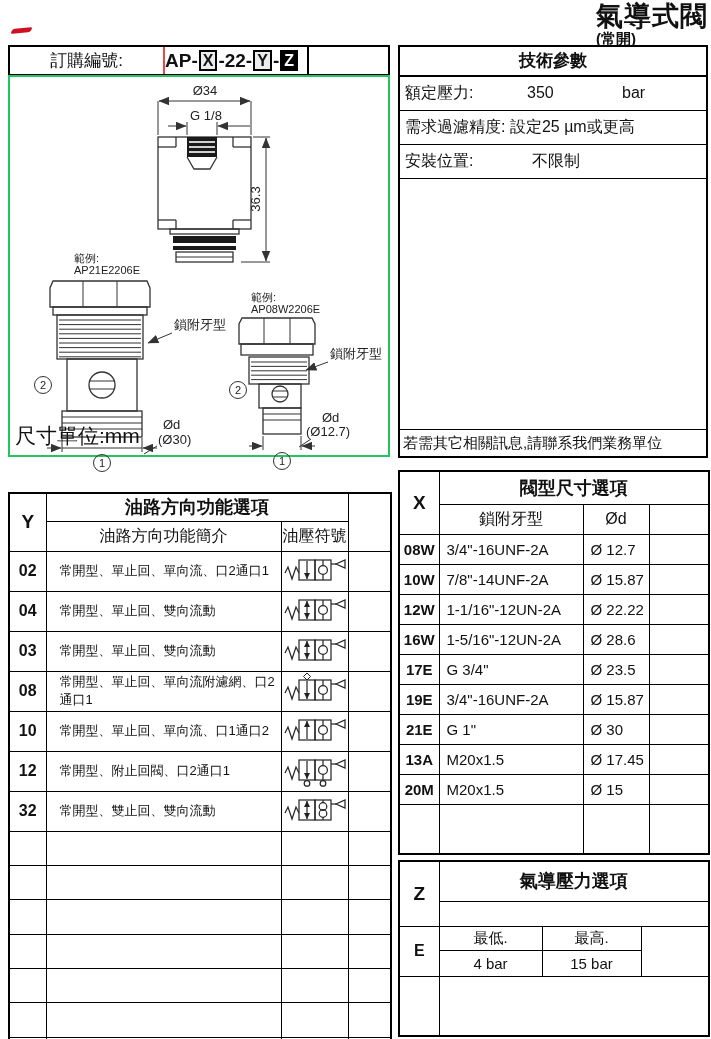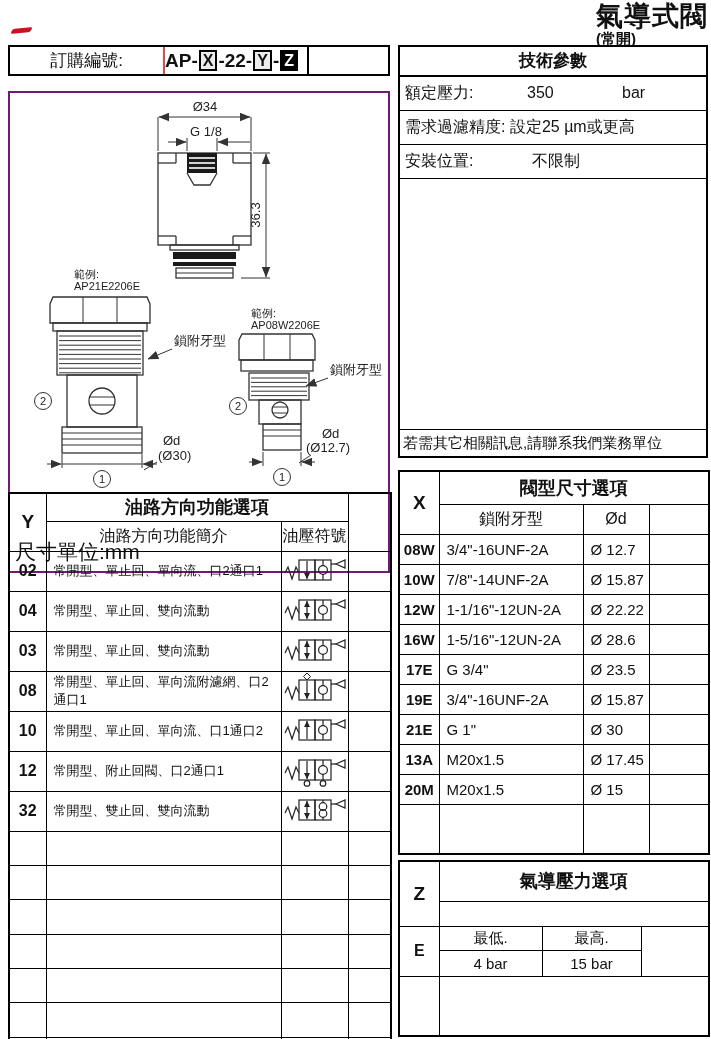--- a/index.html
+++ b/index.html
@@ -17,21 +17,21 @@
 
   
   #order-bar{left:8px;top:45px;width:382px;height:31px;border:2px solid #000;display:flex;align-items:stretch}
   #order-bar .oc1{width:155px;border-right:2px solid #ef4444;display:flex;align-items:center;justify-content:center;font-size:17px}
   #order-bar .oc2{width:144px;border-right:2px solid #000;display:flex;align-items:center;font-weight:bold;font-size:19px}
   #order-bar .oc3{flex:1}
   .bx{display:inline-block;border:2px solid #000;background:#ececec;font-size:16px;line-height:17px;padding:0 2px;margin:0 1px}
   .bxd{display:inline-block;border:2px solid #000;background:#000;color:#fff;font-size:16px;line-height:17px;padding:0 2px;margin:0 1px}
 
   
-  #diagram-box{left:8px;top:91px;width:382px;height:482px;border:2px solid #701a75}
+  #diagram-box{left:8px;top:75px;width:382px;height:382px;border:2px solid #22c55e}
   #unit-note{position:absolute;left:5px;bottom:5px;font-size:21px}
   #diagram-box svg{display:block}
   .ln{fill:none;stroke:#333;stroke-width:1.3}
   .thin{fill:none;stroke:#333;stroke-width:1}
   .dimtx{font-size:13px;fill:#222}
   .smtx{font-size:11px;fill:#222}
   .lbtx{font-size:13px;fill:#222}
 
   
   #tech-box{left:398px;top:45px;width:310px;height:413px;border:2px solid #000;display:flex;flex-direction:column}
@@ -47,21 +47,21 @@
   table{border-collapse:collapse;table-layout:fixed;border:2px solid #000}
   td{border:1px solid #000;overflow:hidden;vertical-align:middle}
   #y-table{left:8px;top:492px;width:382px}
   #x-table{left:398px;top:470px;width:310px}
   #z-table{left:398px;top:860px;width:310px}
   .hd{font-weight:bold;font-size:18px;text-align:center}
   .hd2{font-size:16px;text-align:center}
   .code{font-weight:bold;font-size:16px;text-align:center}
   .codeX{font-weight:bold;font-size:15px;text-align:center}
   .big-code{font-weight:bold;font-size:19px;text-align:center}
-  .desc{font-size:13px;padding-left:7px}
+  .desc{font-size:13px;padding-left:13px}
   .sym{text-align:center}
   .cell{font-size:15px;padding-left:7px}
   .ctr{font-size:15px;text-align:center}
 </style>
 </head>
 <body>
 
 <div id="title-block" class="abs">
   <div class="t1">氣導式閥</div>
   <div class="t2">(常開)</div>

